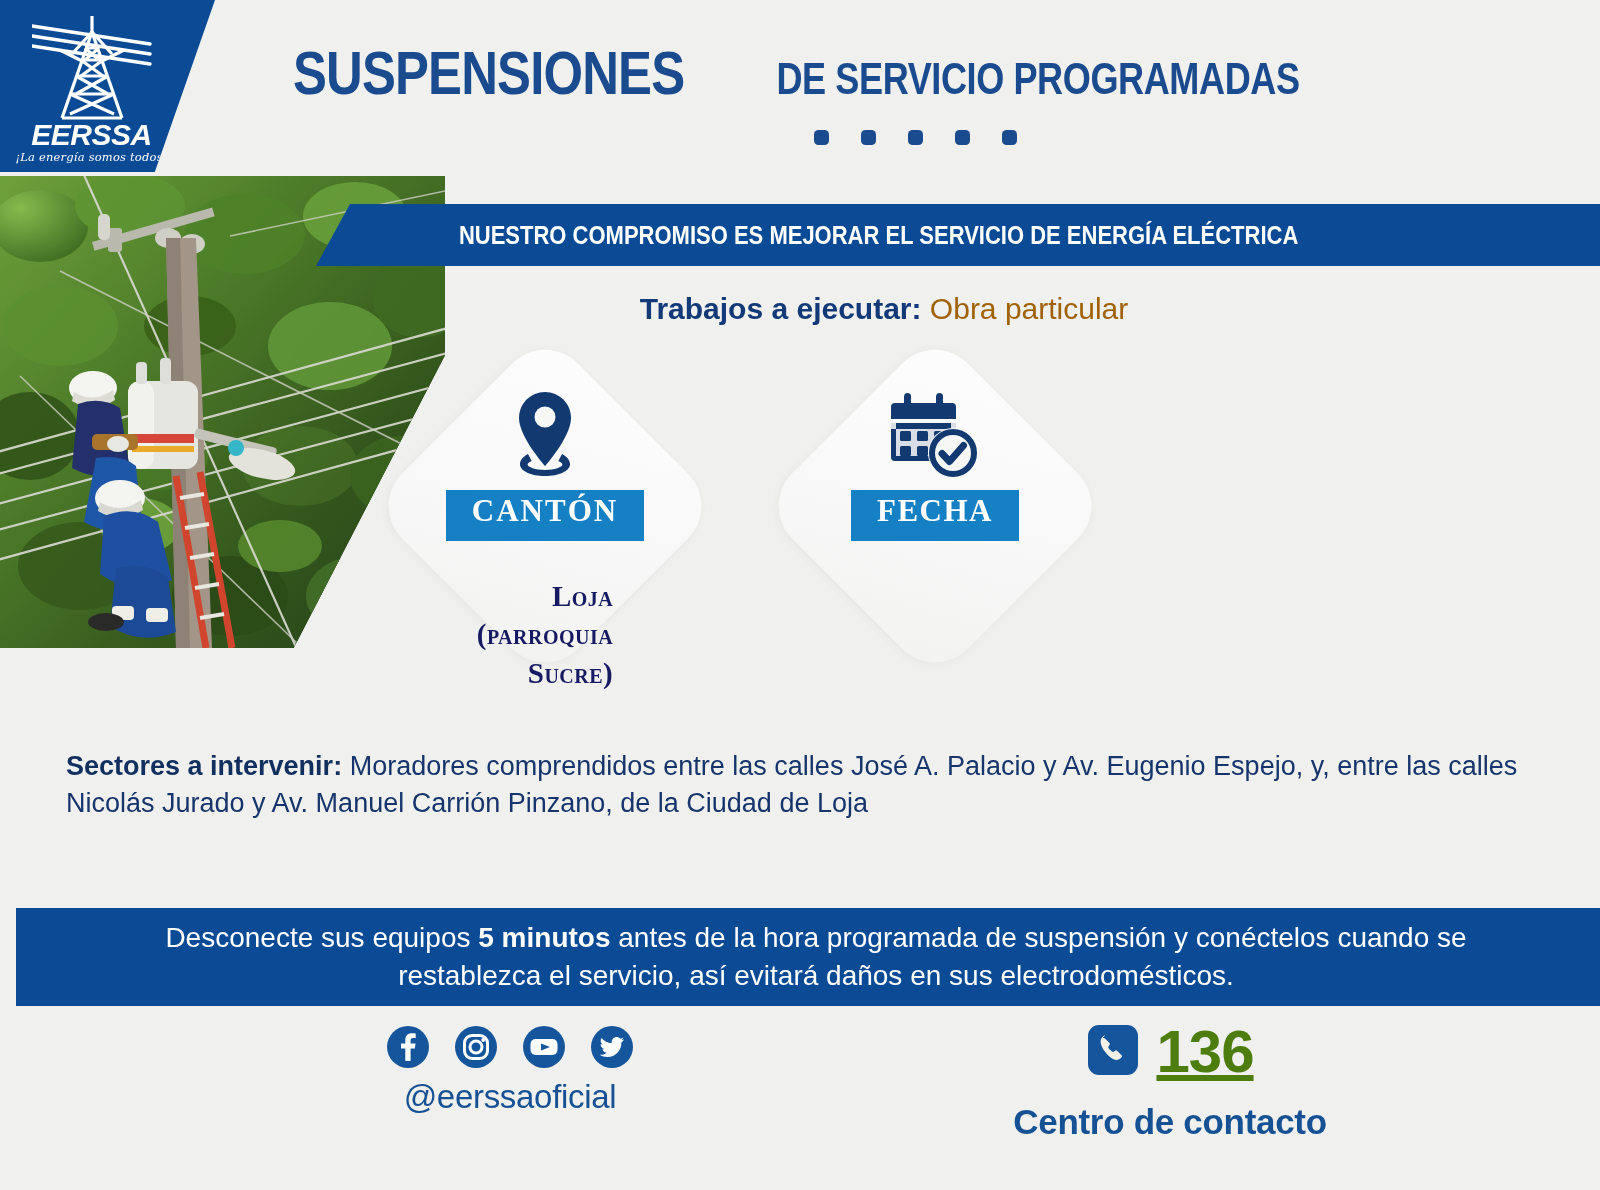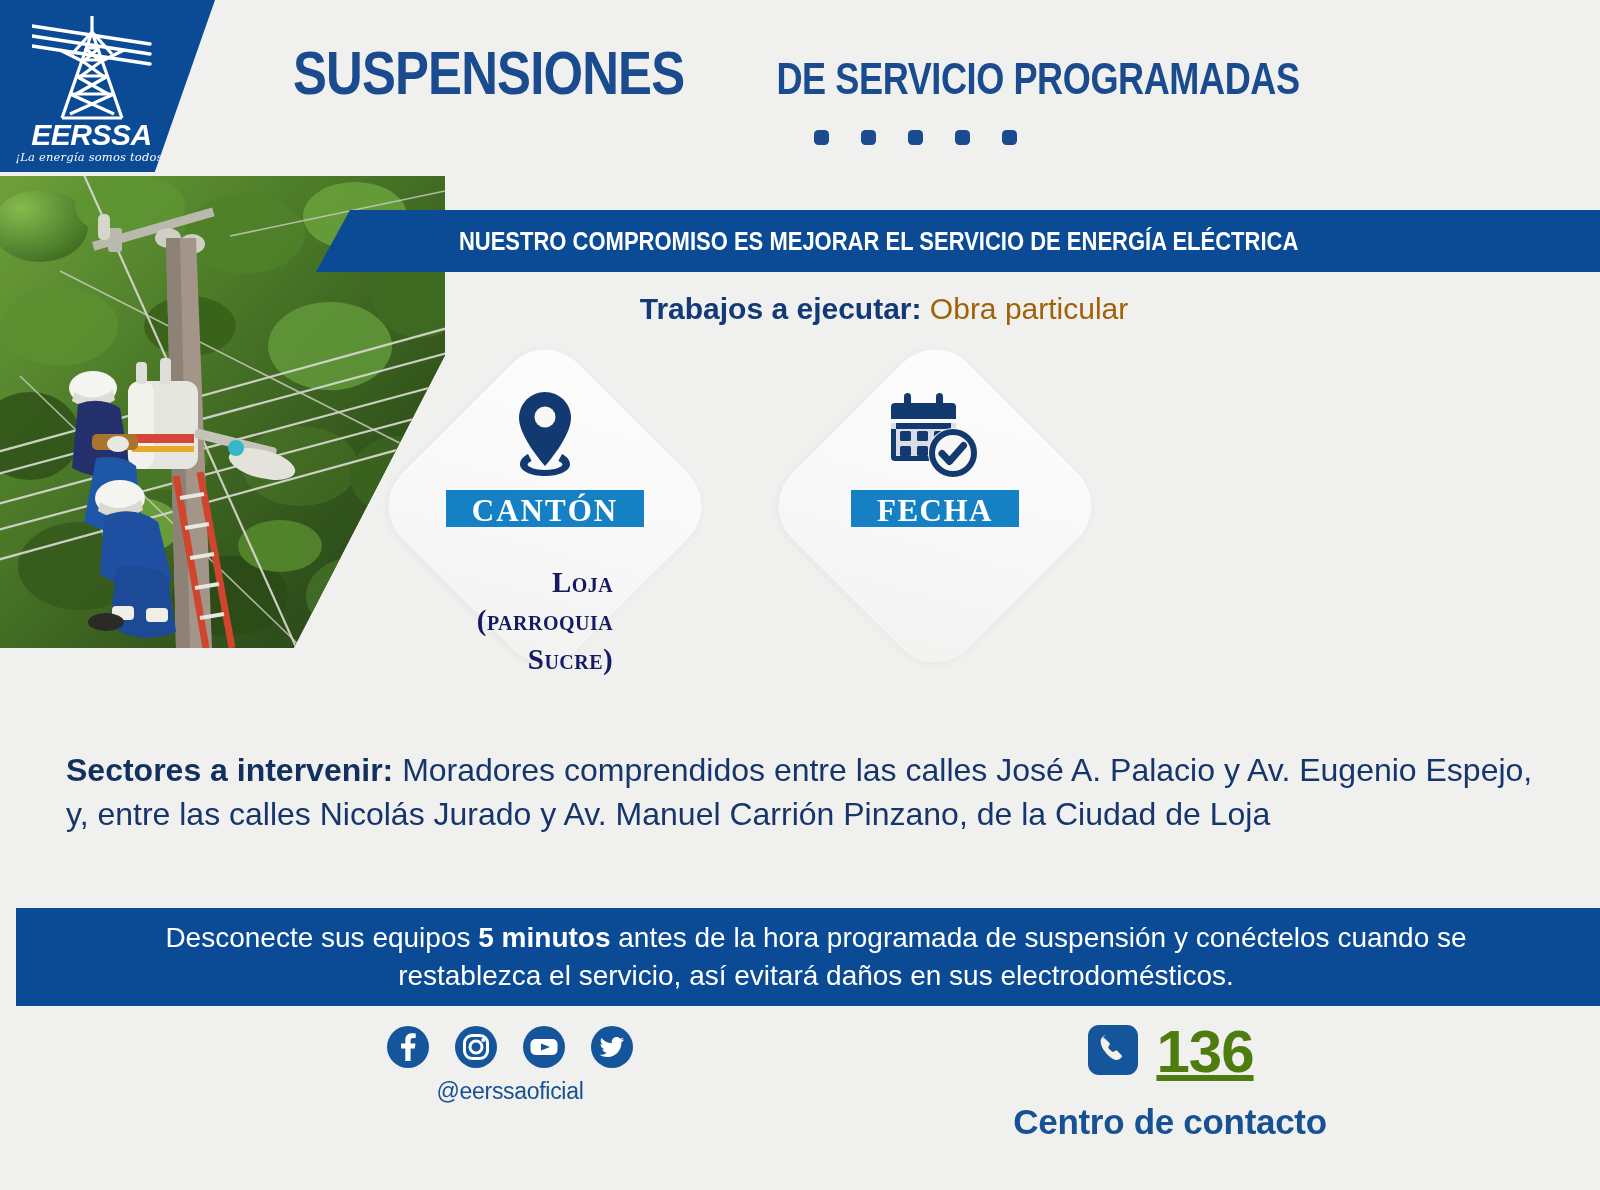--- a/index.html
+++ b/index.html
@@ -112,21 +112,21 @@
     clip-path: polygon(0 0, 100% 0, 100% 38%, 66% 100%, 0 100%);
     overflow: hidden;
     z-index: 3;
     background: #2d4a1c;
   }
   .photo svg { display: block; width: 445px; height: 472px; }
 
   
   .commit-banner {
     position: absolute;
-    left: 298px; top: 210px;
+    left: 298px; top: 204px;
     width: 1302px; height: 62px;
     background: #0b4b96;
     clip-path: polygon(52px 0, 100% 0, 100% 100%, 18px 100%);
     z-index: 4;
   }
   .commit-text {
     position: absolute;
     left: 0; top: 0;
     width: 1302px; height: 62px;
     display: flex; align-items: center; justify-content: center;
@@ -193,21 +193,21 @@
     display: flex; align-items: center; justify-content: center;
   }
   .card-badge {
     margin-top: 8px;
     background: #1581c4;
     color: #ffffff;
     font-family: "Liberation Serif", serif;
     font-weight: bold;
     font-size: 31px;
     letter-spacing: 1.5px;
-    padding: 5px 26px 1px;
+    padding: 5px 26px 15px;
     line-height: 1;
   }
   .card-value {
     margin-top: 30px;
     text-align: right;
     color: #161a63;
     font-family: "Liberation Serif", serif;
     font-weight: bold;
     font-size: 29px;
     font-variant: small-caps;
@@ -224,21 +224,21 @@
   .card-hora .card-value { margin-top: 46px; font-size: 33px; letter-spacing: 1px; }
   .card-canton .card-badge { letter-spacing: 2px; }
   .card-canton .card-value { margin-top: 36px; }
   .card-fecha .card-value { margin-top: 28px; }
 
   
   .sectors {
     position: absolute;
     left: 66px; top: 748px;
     width: 1480px;
-    font-size: 32px;
+    font-size: 27px;
     line-height: 1.38;
     color: #16356c;
     text-align: left;
   }
   .sectors b { font-weight: bold; color: #12305f; }
 
   
   .notice {
     position: absolute;
     left: 16px; top: 908px;
@@ -260,21 +260,21 @@
 
   .social-block { position: absolute; left: 300px; top: 18px; width: 420px; text-align: center; }
   .social-icons { display: flex; justify-content: center; gap: 22px; }
   .social-icon {
     width: 46px; height: 46px;
     display: flex; align-items: center; justify-content: center;
   }
   .handle {
     margin-top: 8px;
     color: #155193;
-    font-size: 23px;
+    font-size: 33px;
     font-weight: normal;
     letter-spacing: -0.3px;
   }
 
   .contact-block { position: absolute; left: 930px; top: 16px; width: 480px; text-align: center; }
   .contact-row { display: flex; align-items: center; justify-content: center; gap: 16px; }
   .contact-number {
     color: #4d7c0f;
     font-size: 60px;
     font-weight: bold;

